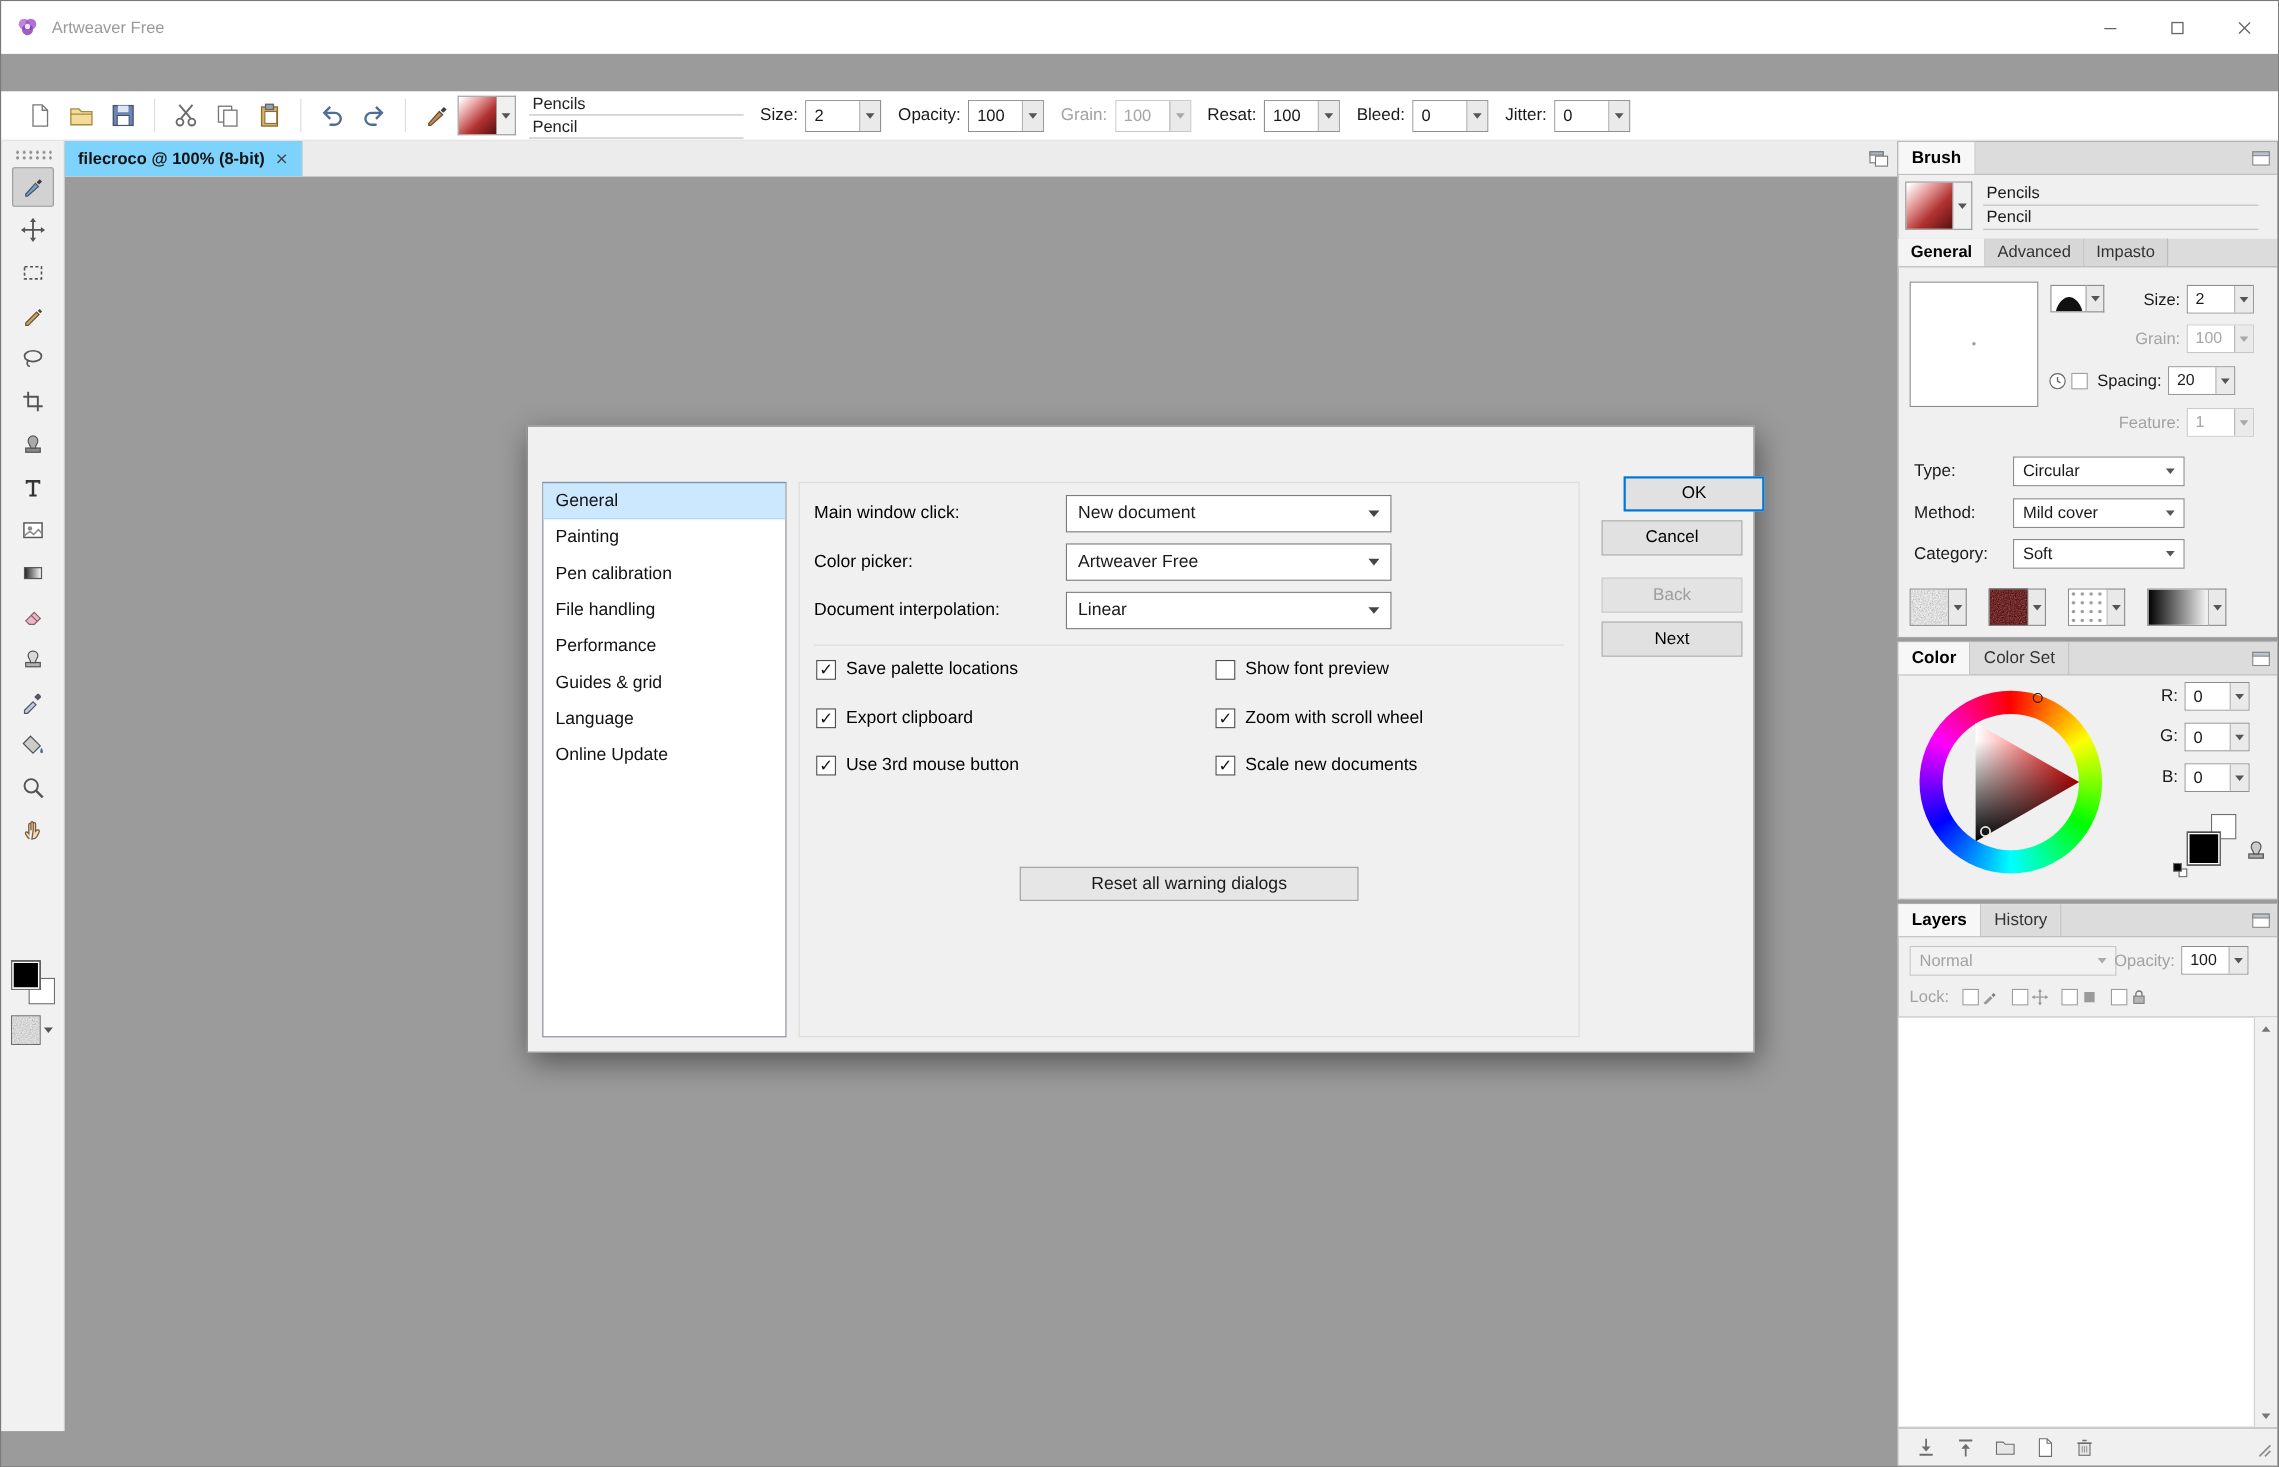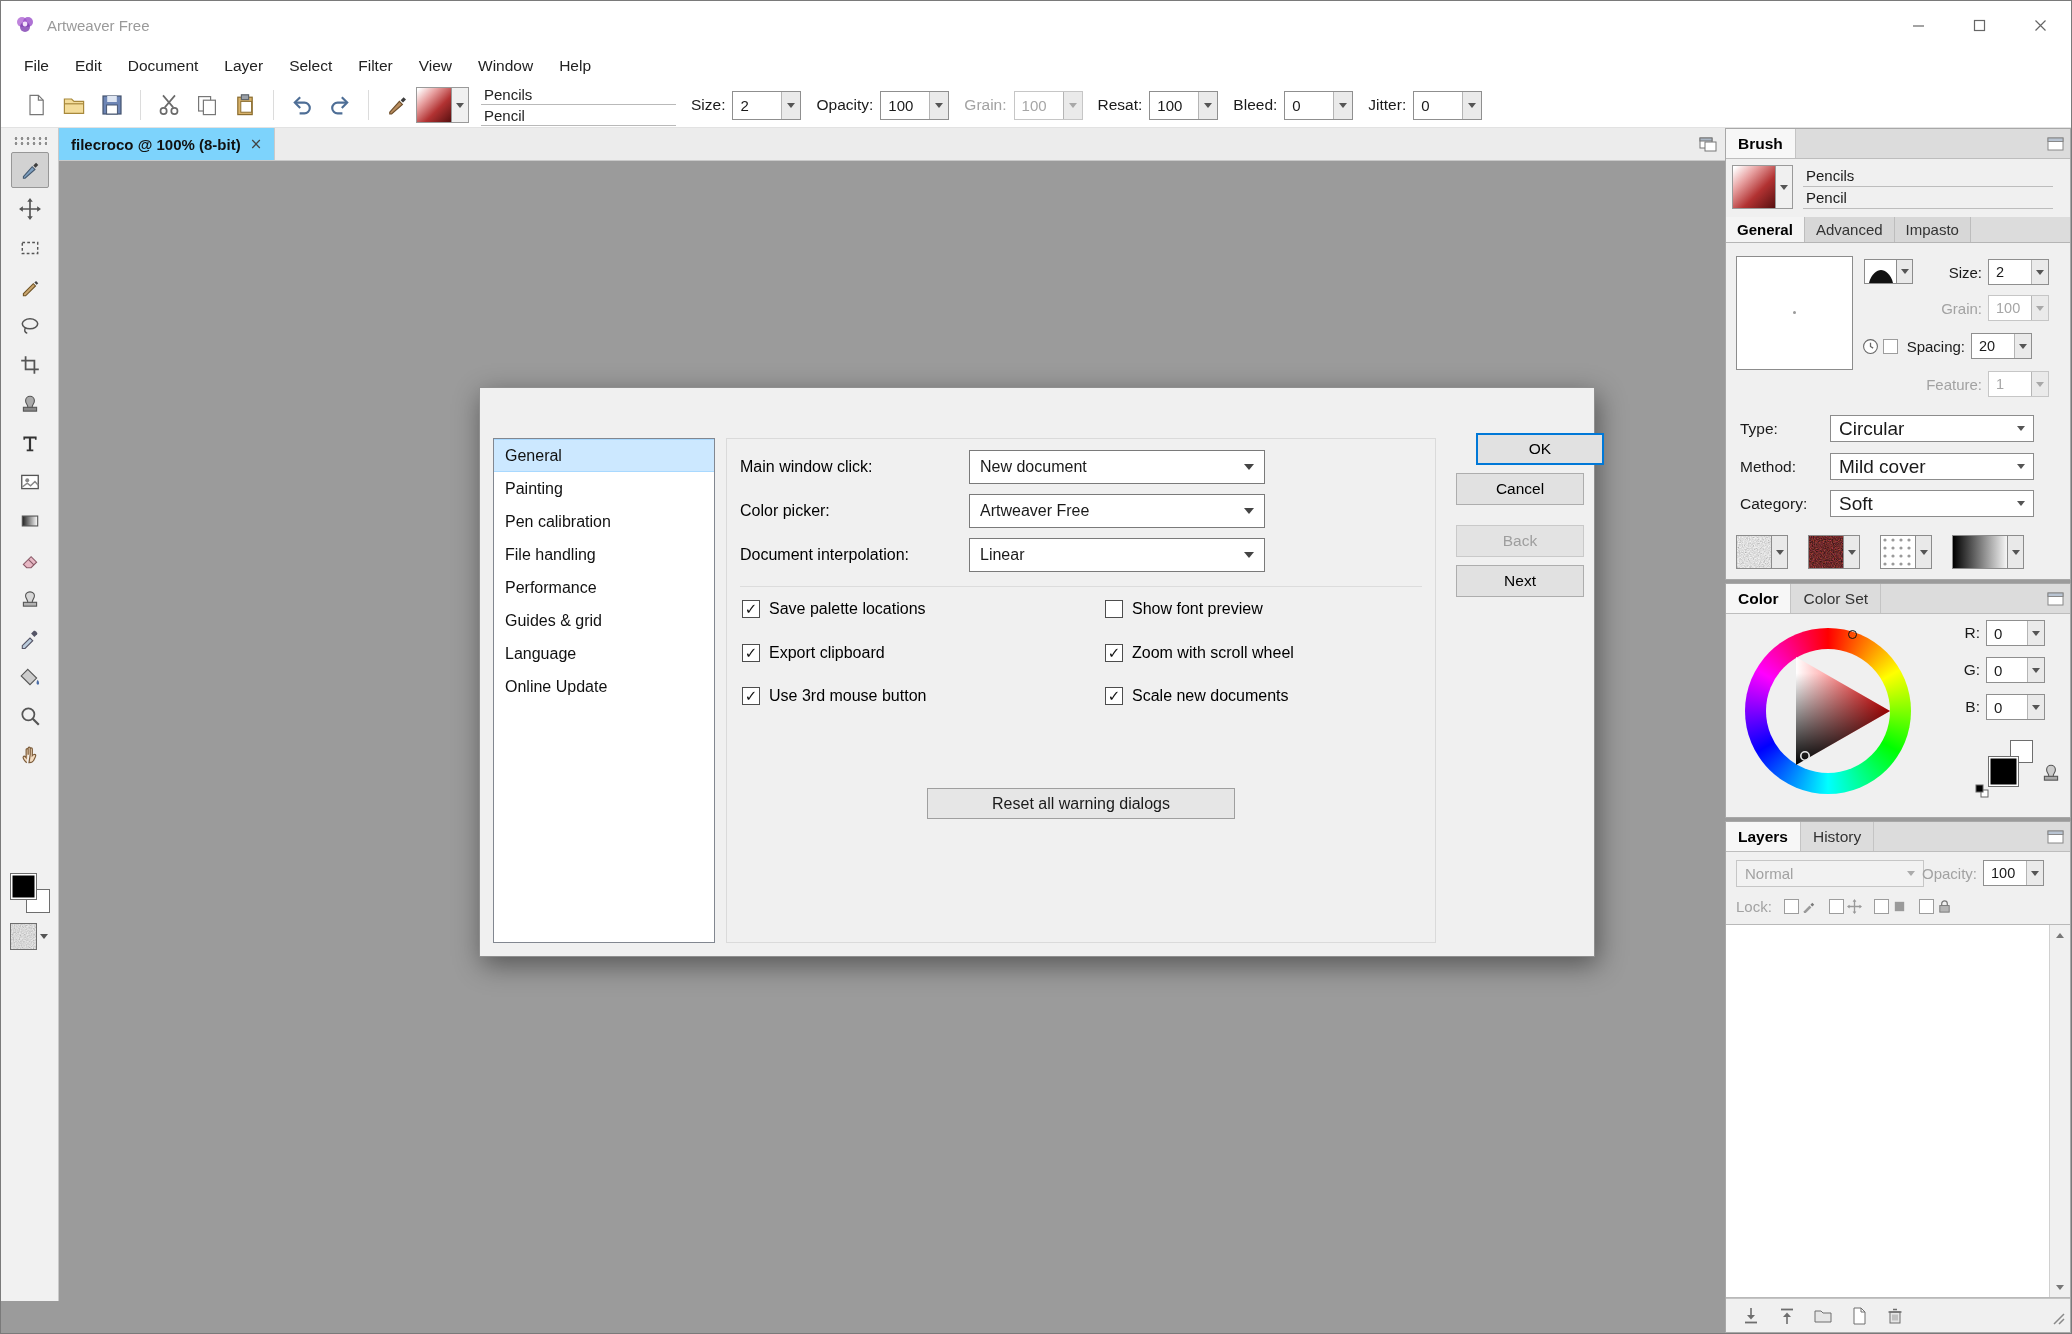--- a/index.html
+++ b/index.html
@@ -80,21 +80,21 @@
   .p-field label{font-size:15px;margin-right:6px;white-space:nowrap}
   .p-field .spin{height:26px}
   .p-field .spin .val{width:42px;font-size:14.5px}
   .p-field .spin .btn{width:17px}
   .p-field.disabled label{color:#a2a2a2}
   .p-field.disabled .spin{border-color:#c6c6c6}
   .p-field.disabled .spin .val{color:#a6a6a6}
   .p-field.disabled .arrow-down{border-top-color:#a8a8a8}
   .p-sel{position:absolute;display:flex;align-items:center}
   .p-sel label{font-size:15.5px}
-  .combo-sm{position:absolute;height:27px;width:204px;background:#fff;border:1px solid #8c8c8c;display:flex;align-items:center;padding:0 8px;font-size:19px}
+  .combo-sm{position:absolute;height:27px;width:156px;background:#fff;border:1px solid #8c8c8c;display:flex;align-items:center;padding:0 8px;font-size:15px}
   .combo-sm::after{content:"";margin-left:auto;width:0;height:0;border-left:4.5px solid transparent;border-right:4.5px solid transparent;border-top:5.5px solid #555}
   .tex-row{position:absolute;left:10px;top:406px;display:flex;gap:20px}
   .tex-group{display:flex}
   .tex-swatch{width:36px;height:34px;border:1px solid #8c8c8c;overflow:hidden;background:#fff}
   .tex-swatch.wide{width:56px}
   .tex-arrow{width:16px;height:34px;border:1px solid #8c8c8c;border-left:none;background:#e9e9e9;display:flex;align-items:center;justify-content:center}
 
   
   .panel.color{top:455px;height:235px}
   .wheel-box{position:absolute;left:19px;top:44px;width:166px;height:166px}
@@ -182,31 +182,20 @@
           </svg>
       </div>
       <div class="win-btn">
         <svg width="13" height="13" viewBox="0 0 13 13">
             <path d="M1.5 1.5l10 10M11.5 1.5l-10 10" stroke="#666" stroke-width="1.2"></path>
           </svg>
       </div>
     </div>
   </div>
 
-  <div class="menubar">
-    <span class="menu-item">File</span>
-    <span class="menu-item">Edit</span>
-    <span class="menu-item">Document</span>
-    <span class="menu-item">Layer</span>
-    <span class="menu-item">Select</span>
-    <span class="menu-item">Filter</span>
-    <span class="menu-item">View</span>
-    <span class="menu-item">Window</span>
-    <span class="menu-item">Help</span>
-  </div>
 
   <div class="toolbar">
     <div class="tb-btn">
       <svg width="24" height="24" viewBox="0 0 20 20">
           <path d="M5 2h7l4 4v12H5z" fill="#fff" stroke="#777"></path>
           <path d="M12 2v4h4" fill="none" stroke="#777"></path>
         </svg>
     </div>
     <div class="tb-btn">
       <svg width="24" height="24" viewBox="0 0 20 20">

